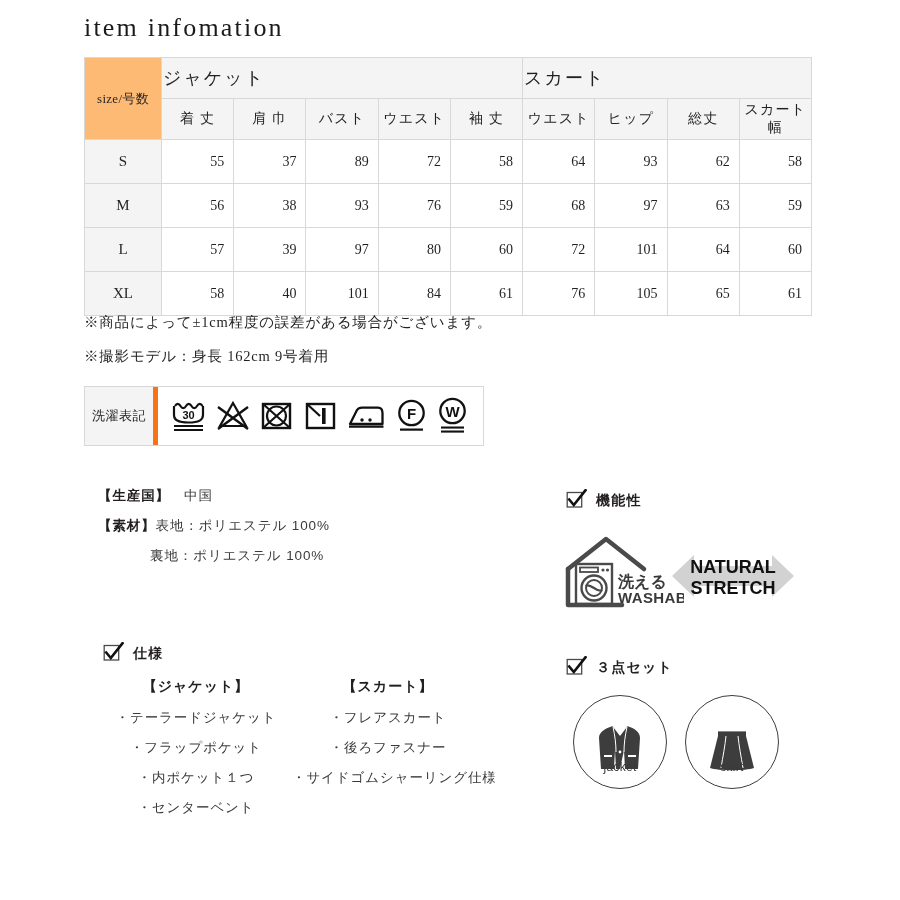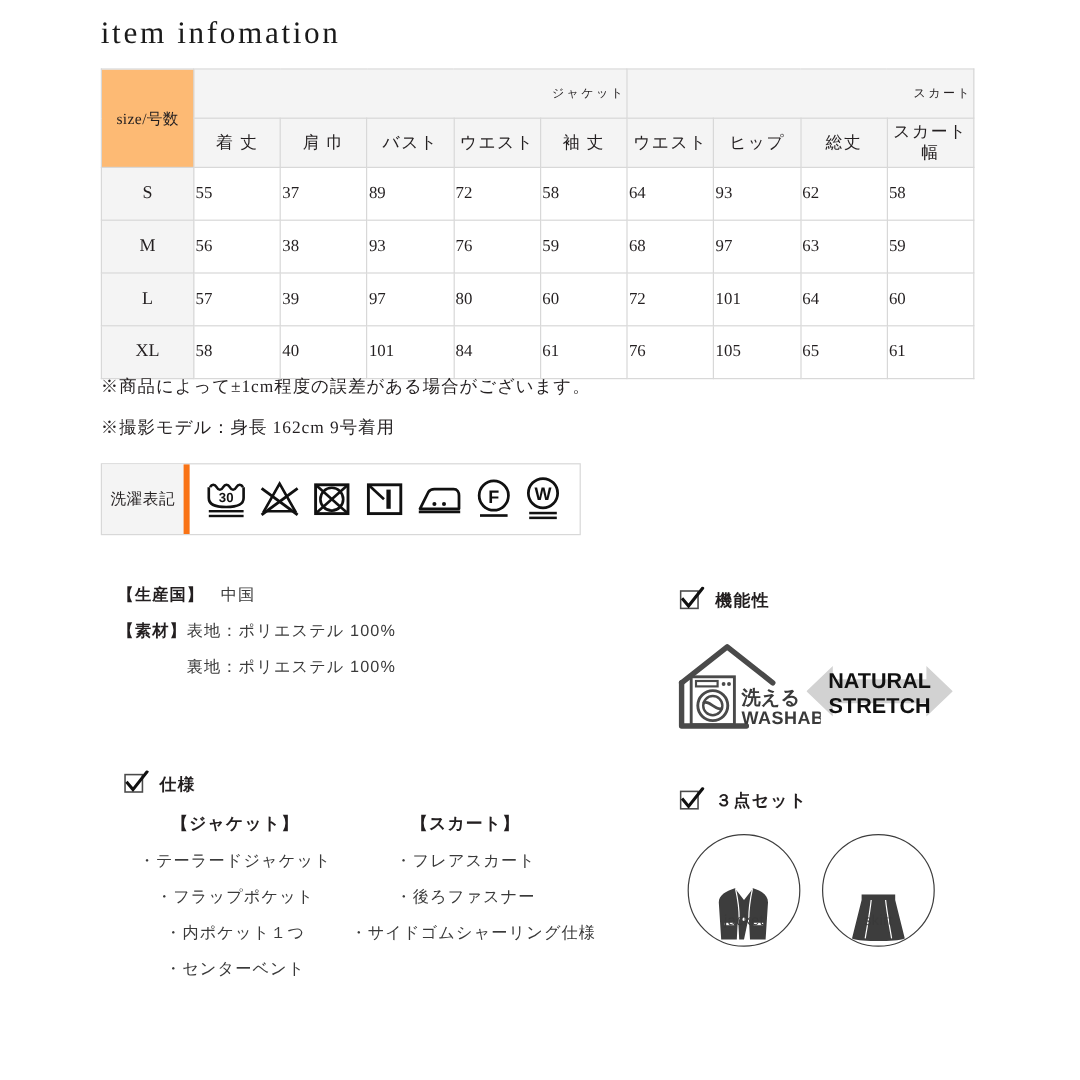--- a/index.html
+++ b/index.html
@@ -46,23 +46,23 @@
   }
   .size-table th,
   .size-table td {
     border: 1px solid #d8d8d8;
     font-weight: normal;
     color: #231f20;
   }
   .size-table th.grp {
     background: #f4f4f4;
     height: 38px;
-    font-size: 10px;
+    font-size: 18px;
     letter-spacing: 2px;
-    text-align: right;
+    text-align: left;
   }
   .size-table th.sizehd {
     background: #fdba74;
     width: 74px;
     font-size: 13px;
     text-align: center;
     letter-spacing: 0.3px;
   }
   .size-table th.colhd {
     background: #f4f4f4;
@@ -71,21 +71,21 @@
     letter-spacing: 1.2px;
     text-align: center;
   }
   .size-table td.sizecell {
     background: #f4f4f4;
     text-align: center;
     font-size: 15px;
     height: 41px;
   }
   .size-table td.num {
-    text-align: left;
+    text-align: right;
     padding-right: 9px;
     font-size: 14px;
     height: 41px;
   }
 
   
   .note {
     position: absolute;
     left: 84px;
     font-family: "Liberation Serif", "DejaVu Serif", serif;
@@ -135,21 +135,21 @@
   .info-block {
     position: absolute;
     left: 98px;
     top: 487px;
     font-size: 13.5px;
     letter-spacing: 0.9px;
     color: #3a3a3a;
   }
   .info-row { height: 30px; white-space: nowrap; }
   .info-row b { font-weight: bold; color: #231f20; }
-  .info-indent { padding-left: 52px; text-align: right; }
+  .info-indent { padding-left: 52px; }
   .gap-sm { display: inline-block; width: 14px; }
 
   
   .check-head {
     position: absolute;
     display: flex;
     align-items: center;
     gap: 9px;
     font-size: 14px;
     font-weight: bold;
@@ -210,21 +210,21 @@
   }
   .set-circle {
     width: 94px;
     height: 94px;
     border: 1.6px solid #3d3d3d;
     border-radius: 50%;
     position: relative;
     display: flex;
     flex-direction: column;
     align-items: center;
-    justify-content: flex-end;
+    justify-content: center;
     box-sizing: border-box;
     padding-top: 12px;
   }
   .set-circle svg { display: block; }
   .set-circle .cap {
     position: absolute;
     bottom: 14px;
     font-size: 12px;
     color: #3a3a3a;
     letter-spacing: 0.3px;

